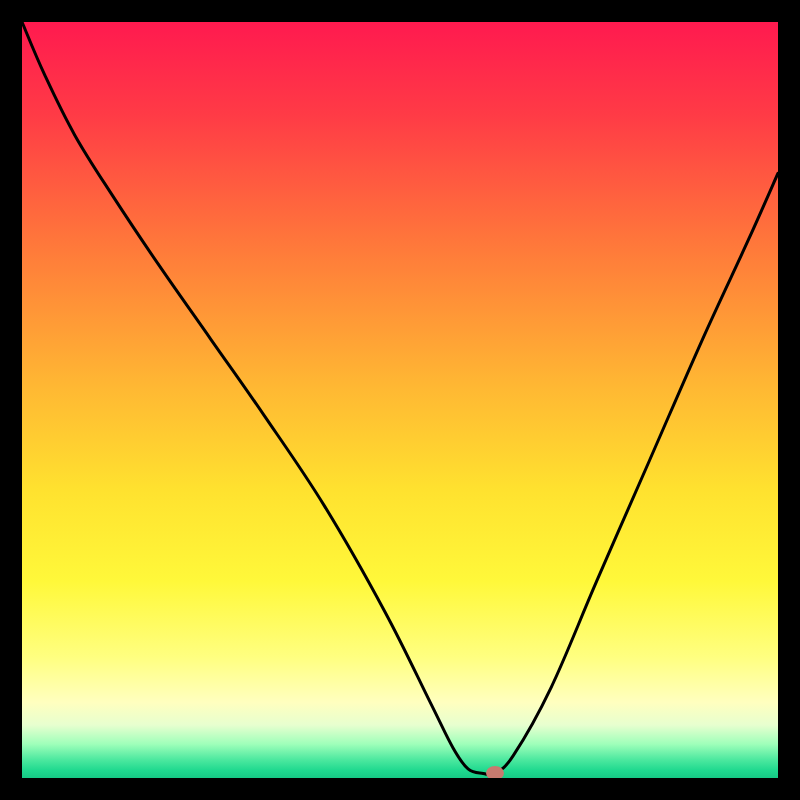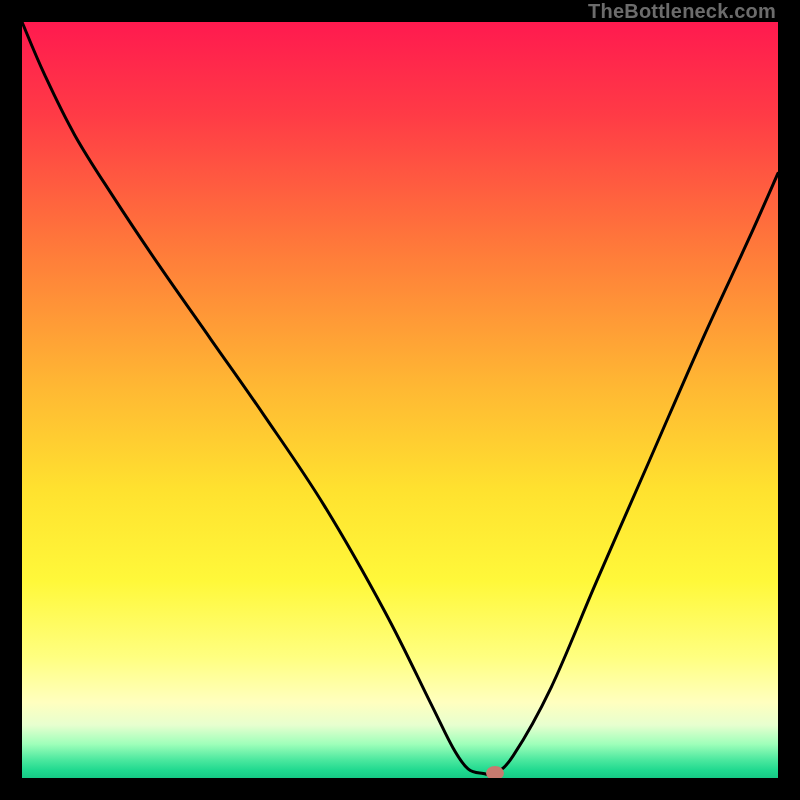--- a/index.html
+++ b/index.html
@@ -41,21 +41,20 @@
     font-size: 20px;
     font-weight: 600;
     color: #6c6c6c;
     letter-spacing: 0.2px;
   }
 </style>
 </head>
 <body>
 
 <div class="frame">
-  <div class="watermark">TheBottleneck.com</div>
   <div class="plot-area">
     <svg class="gradient" viewBox="0 0 756 756" preserveAspectRatio="none">
       <defs>
         <linearGradient id="bg" x1="0" y1="0" x2="0" y2="1">
             <stop offset="0%" stop-color="#ff1a4f"></stop>
             <stop offset="12%" stop-color="#ff3a46"></stop>
             <stop offset="30%" stop-color="#ff7a3a"></stop>
             <stop offset="48%" stop-color="#ffb733"></stop>
             <stop offset="62%" stop-color="#ffe22f"></stop>
             <stop offset="74%" stop-color="#fff83a"></stop>

